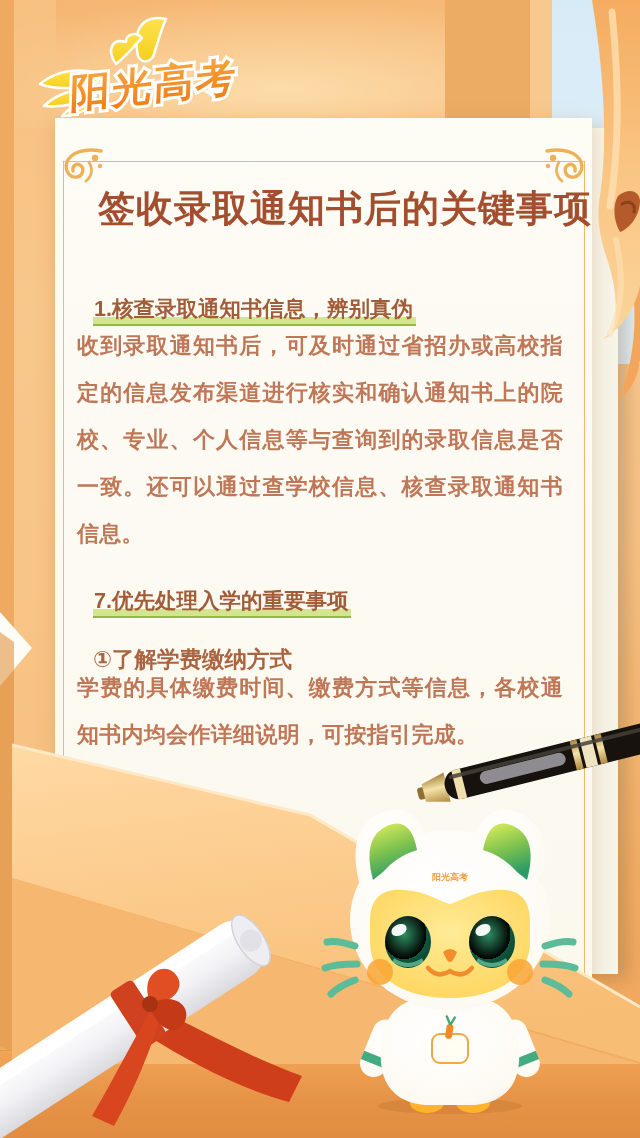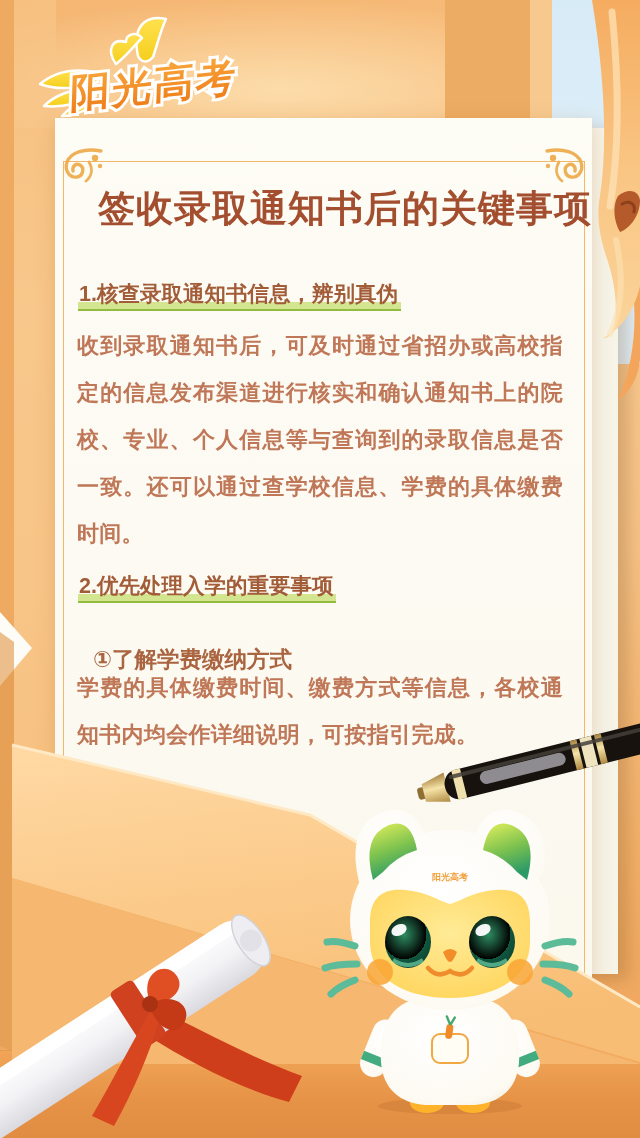--- a/index.html
+++ b/index.html
@@ -27,21 +27,21 @@
     background:linear-gradient(180deg,#fdfcf5,#fbf8ee);
     box-shadow:0 5px 18px rgba(186,115,42,.25);}
   .frame{position:absolute;left:8px;right:7px;top:43px;bottom:-4px;
     border:1.5px solid #f2b768;border-bottom:none;}
   .corner{position:absolute;top:26px;width:44px;height:40px;}
   .corner-l{left:4px;}
   .corner-r{right:3px;transform:scaleX(-1);}
   .title{position:absolute;left:0;right:0;top:66px;margin:0;text-align:right;
     font-family:"Liberation Serif","DejaVu Serif",serif;
     font-size:37px;font-weight:700;color:#a44e30;letter-spacing:1px;}
-  .sec-heading{position:absolute;left:22px;font-size:21.5px;font-weight:700;color:#a25c38;margin:1px;}
+  .sec-heading{position:absolute;left:22px;font-size:21.5px;font-weight:700;color:#a25c38;margin:16px;}
   .hl{background:linear-gradient(to top, rgba(176,212,62,.55) 0, rgba(176,212,62,.55) 7px, rgba(176,212,62,0) 7px);
     border-bottom:2.5px solid #93bc3f;padding:0 3px 3px 1px;}
   .h1-pos{top:160px;}
   .h2-pos{top:452px;}
   .body-text{position:absolute;left:22px;width:486px;margin:0;
     font-size:22px;line-height:47px;font-weight:700;color:#bf7757;
     text-align:justify;text-justify:inter-ideograph;letter-spacing:.3px;}
   .p1-pos{top:204px;}
   .p2-pos{top:546px;}
   .sub-heading{position:absolute;left:22px;top:510px;margin:16px;
@@ -86,23 +86,23 @@
         <path d="M42,7 C26,4 12,8 8,18 C5,27 11,34 18,33 C24,32 26,24 21,21 C17,19 13,22 14,27" stroke-width="3.4"></path>
         <path d="M30,18 C34,25 33,32 27,37" stroke-width="2.8"></path>
         <circle cx="36" cy="14" r="3.2" fill="#efb158" stroke="none"></circle>
         <circle cx="41" cy="22" r="2.2" fill="#efb158" stroke="none"></circle>
       </g>
     </svg>
 
     <h1 class="title">签收录取通知书后的关键事项</h1>
 
     <h2 class="sec-heading h1-pos"><span class="hl">1.核查录取通知书信息，辨别真伪</span></h2>
-    <p class="body-text p1-pos">收到录取通知书后，可及时通过省招办或高校指定的信息发布渠道进行核实和确认通知书上的院校、专业、个人信息等与查询到的录取信息是否一致。还可以通过查学校信息、学费的具体缴费时间。</p>
-
-    <h2 class="sec-heading h2-pos"><span class="hl">2.优先处理入学的重要事项</span></h2>
+    <p class="body-text p1-pos">收到录取通知书后，可及时通过省招办或高校指定的信息发布渠道进行核实和确认通知书上的院校、专业、个人信息等与查询到的录取信息是否一致。还可以通过查学校信息、核查录取通知书信息。</p>
+
+    <h2 class="sec-heading h2-pos"><span class="hl">7.优先处理入学的重要事项</span></h2>
     <h3 class="sub-heading">①了解学费缴纳方式</h3>
     <p class="body-text p2-pos">学费的具体缴费时间、缴费方式等信息，各校通知书内均会作详细说明，可按指引完成。</p>
   </div>
 
   <svg class="abs fx" viewBox="0 0 640 1138">
     <defs>
       <linearGradient id="envGrad" x1="0" y1="0" x2="0.25" y2="1">
         <stop offset="0" stop-color="#ffd9a4"></stop>
           <stop offset="1" stop-color="#f8bd74"></stop>
       </linearGradient>

